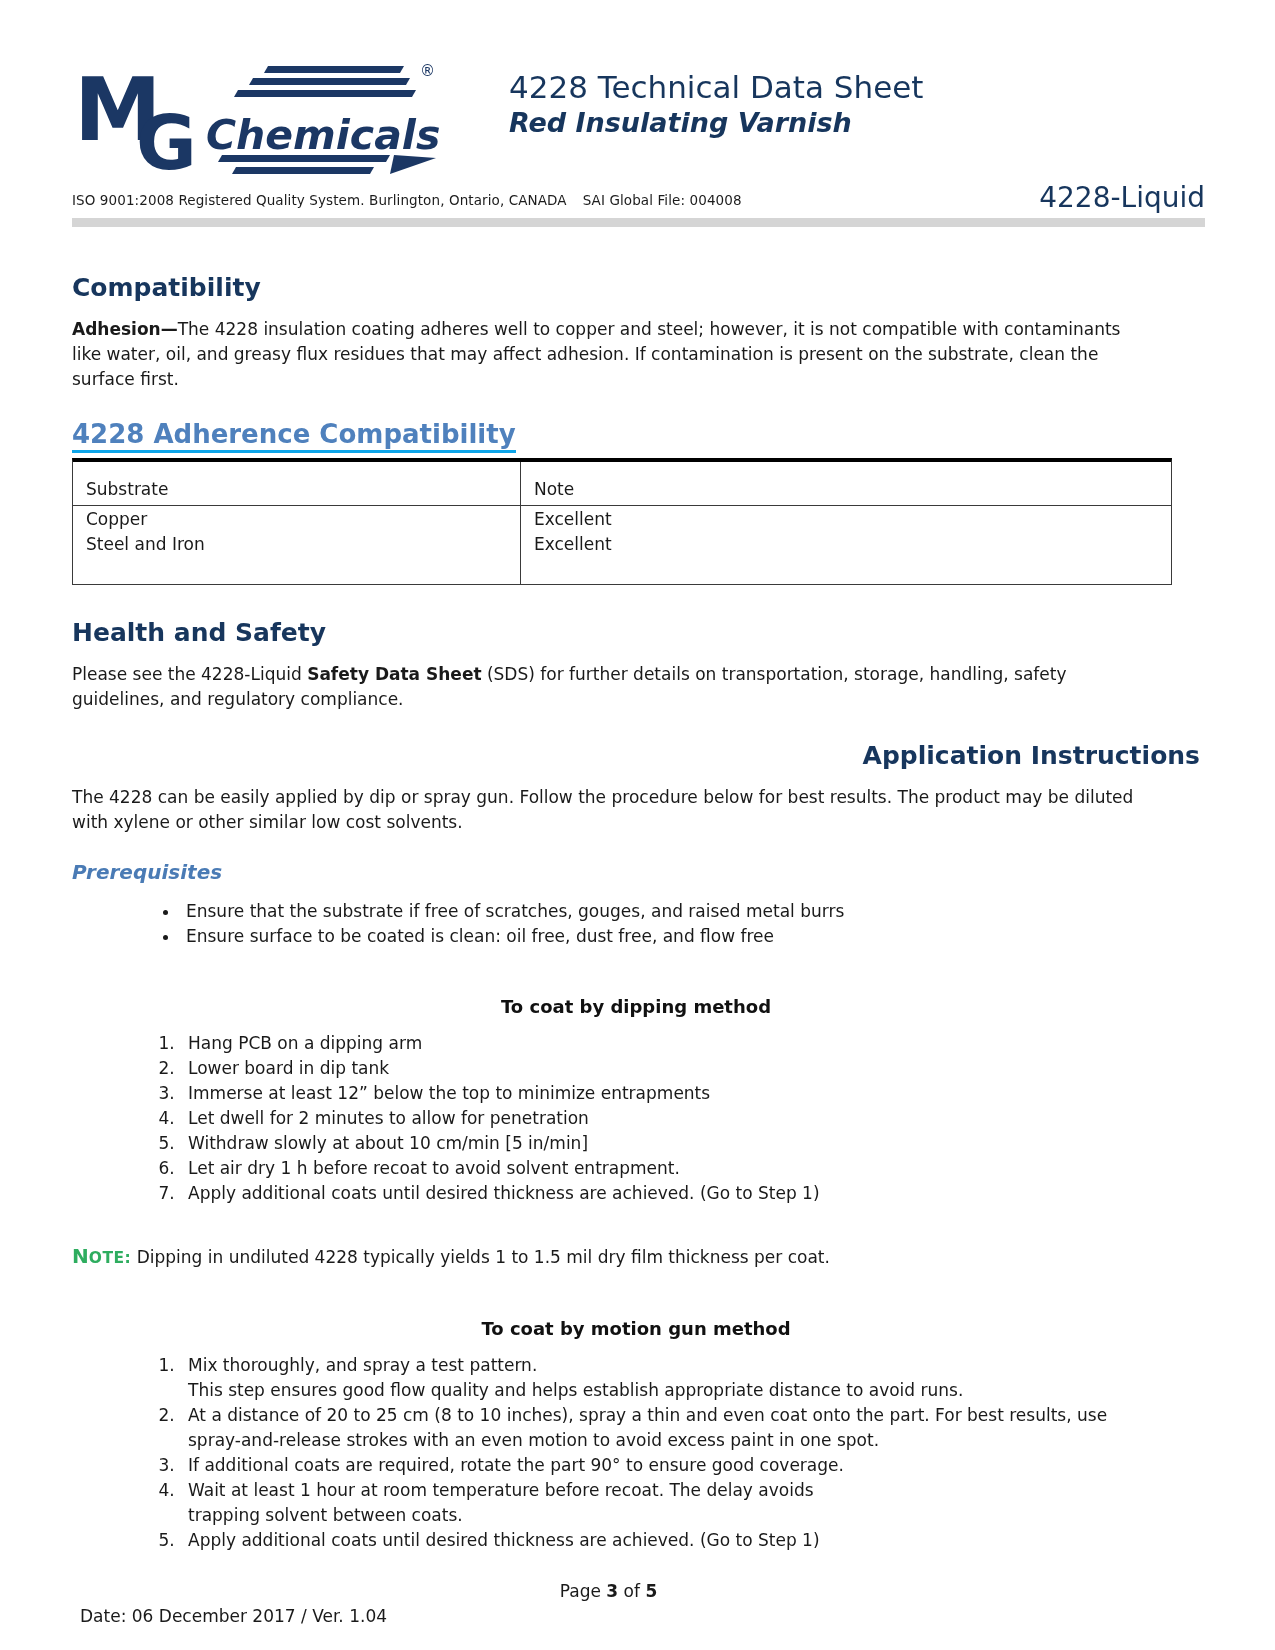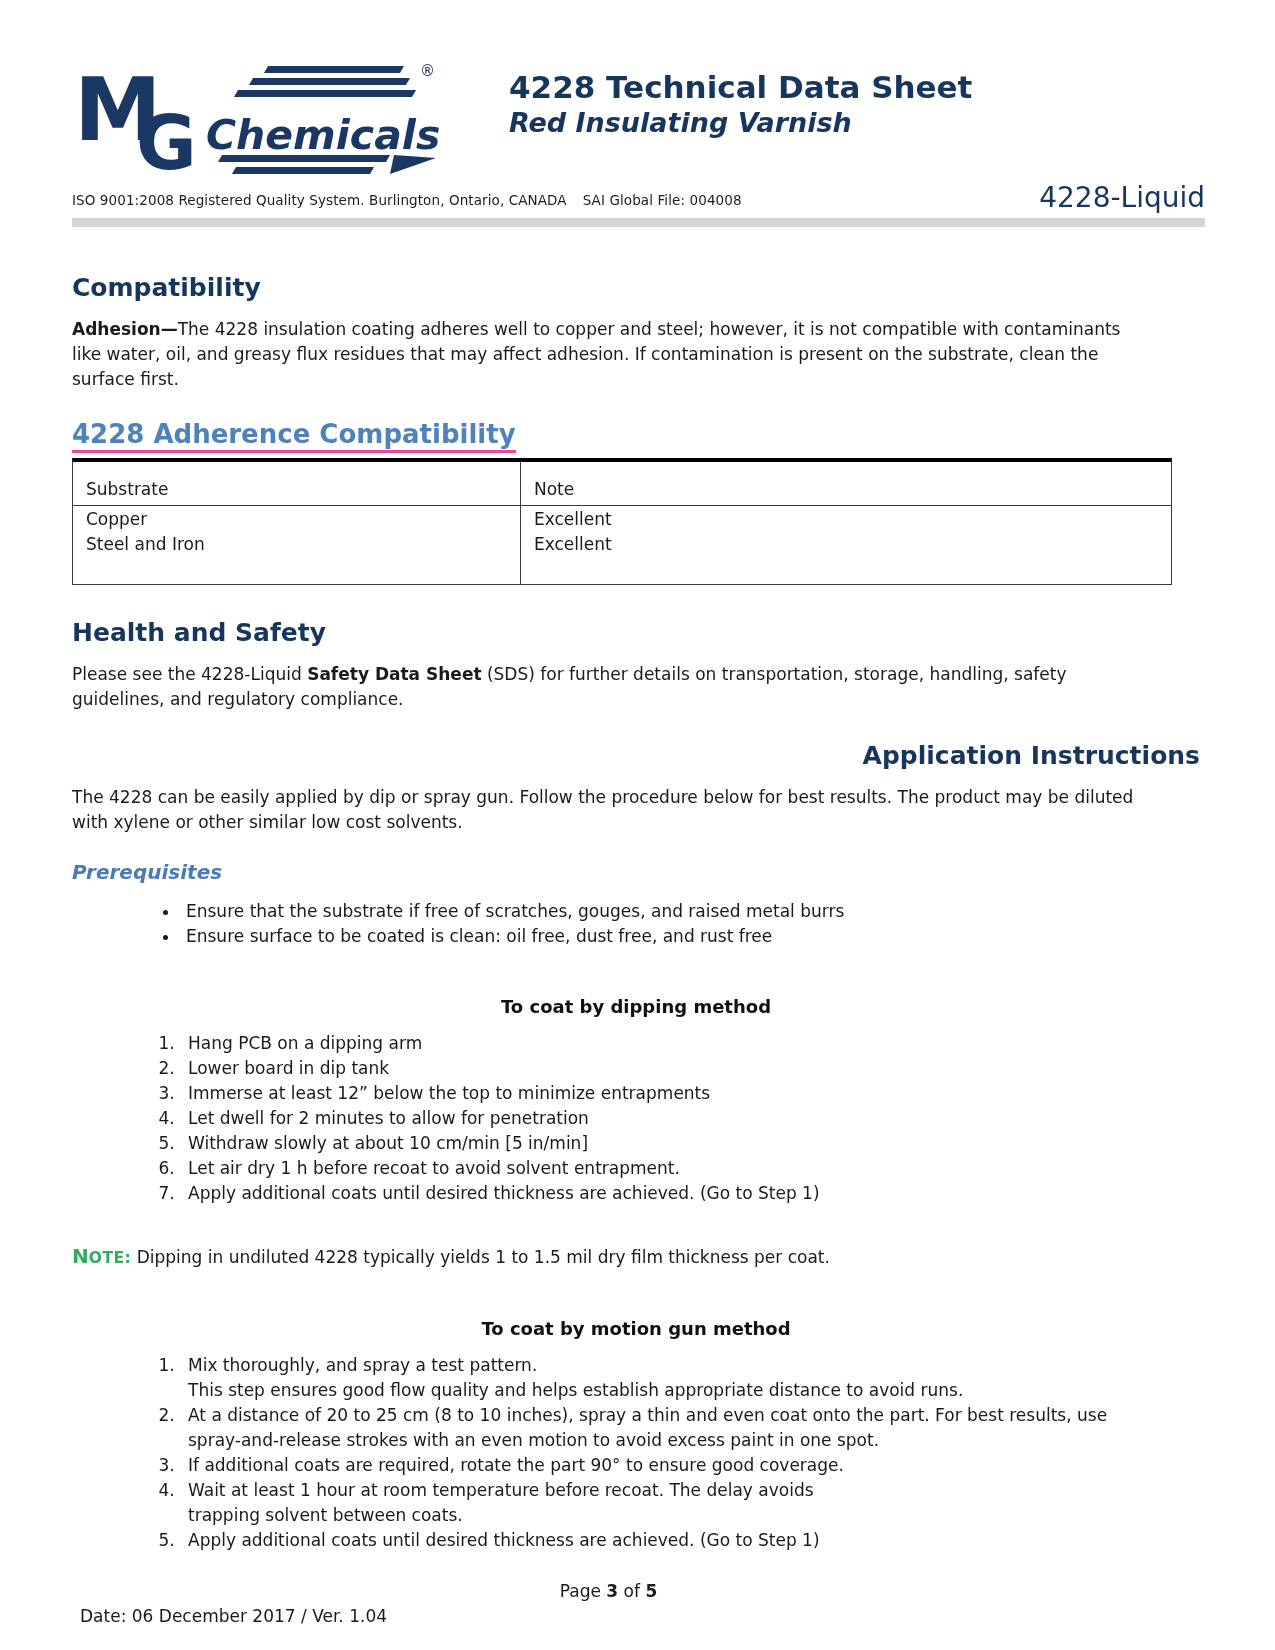--- a/index.html
+++ b/index.html
@@ -14,36 +14,36 @@
     color: #1a1a1a;
     font-size: 17px;
     line-height: 25px;
     overflow: hidden;
   }
   
   .header { padding: 56px 70px 0 72px; }
   .header-row { display: flex; align-items: flex-start; }
   .logo-wrap { width: 375px; flex: 0 0 auto; }
   .title-block { margin-left: 62px; padding-top: 12px; color: #17365D; }
-  .doc-title { font-size: 31px; font-weight: bold; line-height: 38px; }
+  .doc-title { font-size: 31px; font-weight: normal; line-height: 38px; }
   .doc-subtitle { font-size: 27px; font-weight: bold; font-style: italic; line-height: 34px; }
   .meta-row { display: flex; justify-content: space-between; align-items: flex-end; margin-top: 2px; width: 1133px; }
   .iso-line { font-size: 13.5px; color: #1c1c1c; letter-spacing: 0.1px; }
   .iso-line .iso-sep { display: inline-block; width: 16px; }
   .product-code { font-size: 28px; color: #17365D; line-height: 30px; }
   .header-bar { width: 1133px; height: 9px; background: #d5d5d5; margin-top: 5px; }
   
   .main { padding: 0 75px 0 72px; }
   .para { max-width: 1073px; }
   h2.sec { color: #17365D; font-size: 25px; font-weight: bold; line-height: 31px; }
   .h-compat { margin-top: 45px; }
   .p-adhesion { margin-top: 14px; }
   .b { font-weight: bold; }
   h3.sub { margin-top: 26px; font-size: 26px; line-height: 32px; }
-  h3.sub span { display: inline-block; color: #4F81BD; font-weight: bold; border-bottom: 3px solid #ec4899; padding-bottom: 0px; }
+  h3.sub span { display: inline-block; color: #4F81BD; font-weight: bold; border-bottom: 3px solid #0ea5e9; padding-bottom: 0px; }
   
   .tbl { margin-top: 5px; width: 1100px; display: grid; grid-template-columns: 448px 1fr;
          border: 1px solid #3a3a3a; border-top: 4px solid #000; }
   .tbl .cell { padding-left: 13px; padding-right: 13px; }
   .tbl .col1 { border-right: 1px solid #3a3a3a; }
   .tbl .th  { border-bottom: 1px solid #3a3a3a; padding-top: 15px; padding-bottom: 3px; }
   .tbl .td-top { padding-top: 1px; }
   .tbl .td-bot { padding-bottom: 27px; }
   
   .h-health { margin-top: 32px; }
@@ -123,21 +123,21 @@
 
     <h2 class="sec h-health">Health and Safety</h2>
     <p class="para p-health"><span>Please see the 4228-Liquid </span><span class="b">Safety Data Sheet</span><span> (SDS) for further details on transportation, storage, handling, safety guidelines, and regulatory compliance.</span></p>
 
     <h2 class="sec h-app">Application Instructions</h2>
     <p class="para p-app">The 4228 can be easily applied by dip or spray gun. Follow the procedure below for best results. The product may be diluted with xylene or other similar low cost solvents.</p>
 
     <h4 class="prereq">Prerequisites</h4>
     <ul class="bullets">
       <li>Ensure that the substrate if free of scratches, gouges, and raised metal burrs</li>
-      <li>Ensure surface to be coated is clean: oil free, dust free, and rust free</li>
+      <li>Ensure surface to be coated is clean: oil free, dust free, and flow free</li>
     </ul>
 
     <h4 class="method">To coat by dipping method</h4>
     <ol class="steps">
       <li>Hang PCB on a dipping arm</li>
       <li>Lower board in dip tank</li>
       <li>Immerse at least 12” below the top to minimize entrapments</li>
       <li>Let dwell for 2 minutes to allow for penetration</li>
       <li>Withdraw slowly at about 10 cm/min [5 in/min]</li>
       <li>Let air dry 1 h before recoat to avoid solvent entrapment.</li>

